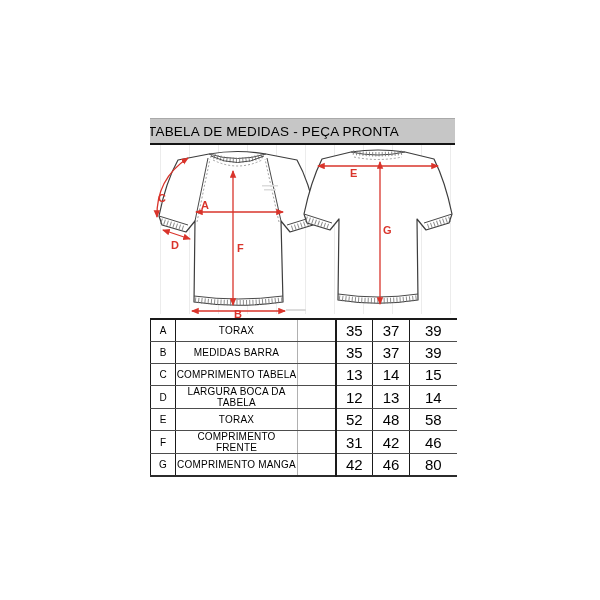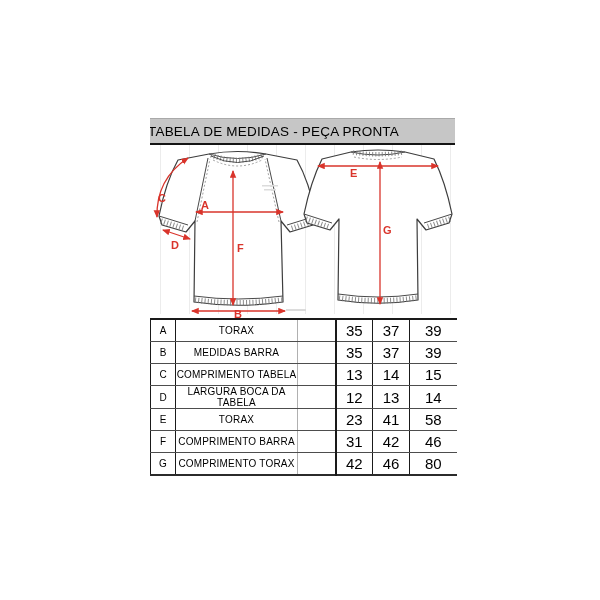--- a/index.html
+++ b/index.html
@@ -189,34 +189,34 @@
     <td class="name c-name">LARGURA BOCA DA TABELA</td>
     <td class="c-spacer"></td>
     <td class="val c-s8">12</td>
     <td class="val c-s10">13</td>
     <td class="val c-s12">14</td>
   </tr>
   <tr>
     <td class="letter c-letter">E</td>
     <td class="name c-name">TORAX</td>
     <td class="c-spacer"></td>
-    <td class="val c-s8">23</td>
-    <td class="val c-s10">41</td>
+    <td class="val c-s8">52</td>
+    <td class="val c-s10">48</td>
     <td class="val c-s12">58</td>
   </tr>
   <tr>
     <td class="letter c-letter">F</td>
-    <td class="name c-name">COMPRIMENTO BARRA</td>
+    <td class="name c-name">COMPRIMENTO FRENTE</td>
     <td class="c-spacer"></td>
     <td class="val c-s8">31</td>
     <td class="val c-s10">42</td>
     <td class="val c-s12">46</td>
   </tr>
   <tr>
     <td class="letter c-letter">G</td>
-    <td class="name c-name">COMPRIMENTO TORAX</td>
+    <td class="name c-name">COMPRIMENTO MANGA</td>
     <td class="c-spacer"></td>
     <td class="val c-s8">42</td>
     <td class="val c-s10">46</td>
     <td class="val c-s12">80</td>
   </tr>
 </tbody>
   </table>
 
 </body></html>

